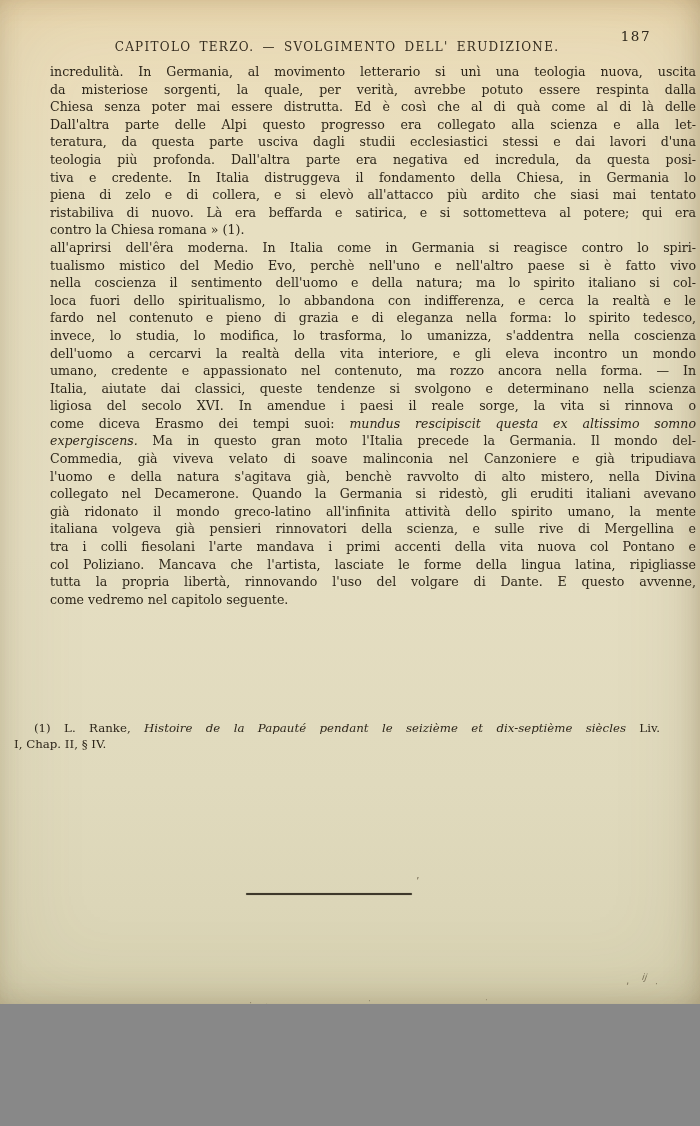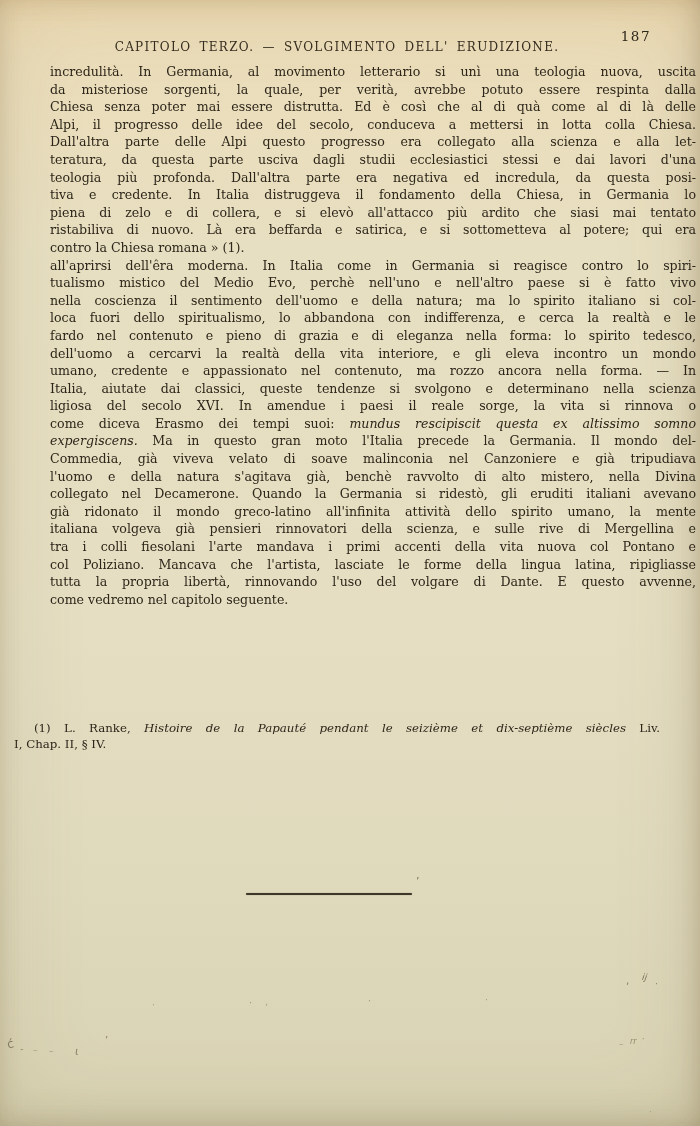--- a/index.html
+++ b/index.html
@@ -1,18 +1,18 @@
 <!DOCTYPE html>
 <html style="--paper-top: #eedcb4; --paper-mid: #e7dfc1; --paper-bottom: #d8d3b3; --ink: #2d261a; --rule: #3e382b;"><head>
 <meta charset="utf-8">
 <style>
   html,body{margin:0;padding:0;background:#888;}
   .page{
     position:relative;
-    width:700px;height:1126px;
+    width:700px;height:1004px;
     margin:0 auto;
     overflow:hidden;
     font-family:"DejaVu Serif", serif;
     color:var(--ink,#2d261a);
     background:linear-gradient(180deg,
       var(--paper-top,#eedcb4) 0%,
       #ebddba 5%,
       var(--paper-mid,#e7dfc1) 22%,
       #e5dec2 55%,
       #e0dabd 78%,
@@ -71,33 +71,33 @@
 <body>
 
 <div class="page">
   <div class="running-head">CAPITOLO TERZO. — SVOLGIMENTO DELL' ERUDIZIONE.</div>
   <div class="page-number">187</div>
 
   <div class="body-block">
       <div class="line">incredulità. In Germania, al movimento letterario si unì una teologia nuova, uscita</div>
       <div class="line">da misteriose sorgenti, la quale, per verità, avrebbe potuto essere respinta dalla</div>
       <div class="line">Chiesa senza poter mai essere distrutta. Ed è così che al di quà come al di là delle</div>
-      <div class="line">Alpi, il progresso delle idee del secolo, conduceva a mettersi in lotta colla Chiesa.</div>
       <div class="line">Dall'altra parte delle Alpi questo progresso era collegato alla scienza e alla let-</div>
       <div class="line">teratura, da questa parte usciva dagli studii ecclesiastici stessi e dai lavori d'una</div>
       <div class="line">teologia più profonda. Dall'altra parte era negativa ed incredula, da questa posi-</div>
       <div class="line">tiva e credente. In Italia distruggeva il fondamento della Chiesa, in Germania lo</div>
       <div class="line">piena di zelo e di collera, e si elevò all'attacco più ardito che siasi mai tentato</div>
       <div class="line">ristabiliva di nuovo. Là era beffarda e satirica, e si sottometteva al potere; qui era</div>
       <div class="line last">contro la Chiesa romana » (1).</div>
       <div class="line">all'aprirsi dell'êra moderna. In Italia come in Germania si reagisce contro lo spiri-</div>
       <div class="line">tualismo mistico del Medio Evo, perchè nell'uno e nell'altro paese si è fatto vivo</div>
       <div class="line">nella coscienza il sentimento dell'uomo e della natura; ma lo spirito italiano si col-</div>
       <div class="line">loca fuori dello spiritualismo, lo abbandona con indifferenza, e cerca la realtà e le</div>
       <div class="line">fardo nel contenuto e pieno di grazia e di eleganza nella forma: lo spirito tedesco,</div>
+      <div class="line">invece, lo studia, lo modifica, lo trasforma, lo umanizza, s'addentra nella coscienza</div>
       <div class="line">dell'uomo a cercarvi la realtà della vita interiore, e gli eleva incontro un mondo</div>
       <div class="line">umano, credente e appassionato nel contenuto, ma rozzo ancora nella forma. — In</div>
       <div class="line">Italia, aiutate dai classici, queste tendenze si svolgono e determinano nella scienza</div>
       <div class="line">ligiosa del secolo XVI. In amendue i paesi il reale sorge, la vita si rinnova o</div>
       <div class="line"><span>come diceva Erasmo dei tempi suoi: </span><span class="it">mundus rescipiscit questa ex altissimo somno</span></div>
       <div class="line"><span class="it">expergiscens.</span><span> Ma in questo gran moto l'Italia precede la Germania. Il mondo del-</span></div>
       <div class="line">Commedia, già viveva velato di soave malinconia nel Canzoniere e già tripudiava</div>
       <div class="line">l'uomo e della natura s'agitava già, benchè ravvolto di alto mistero, nella Divina</div>
       <div class="line">collegato nel Decamerone. Quando la Germania si ridestò, gli eruditi italiani avevano</div>
       <div class="line">già ridonato il mondo greco-latino all'infinita attività dello spirito umano, la mente</div>

